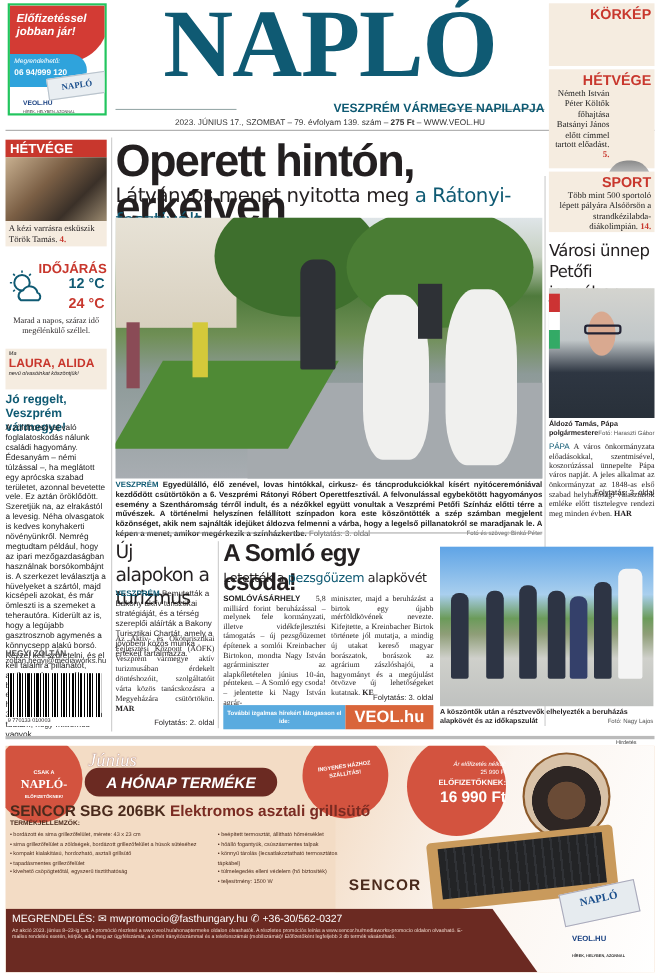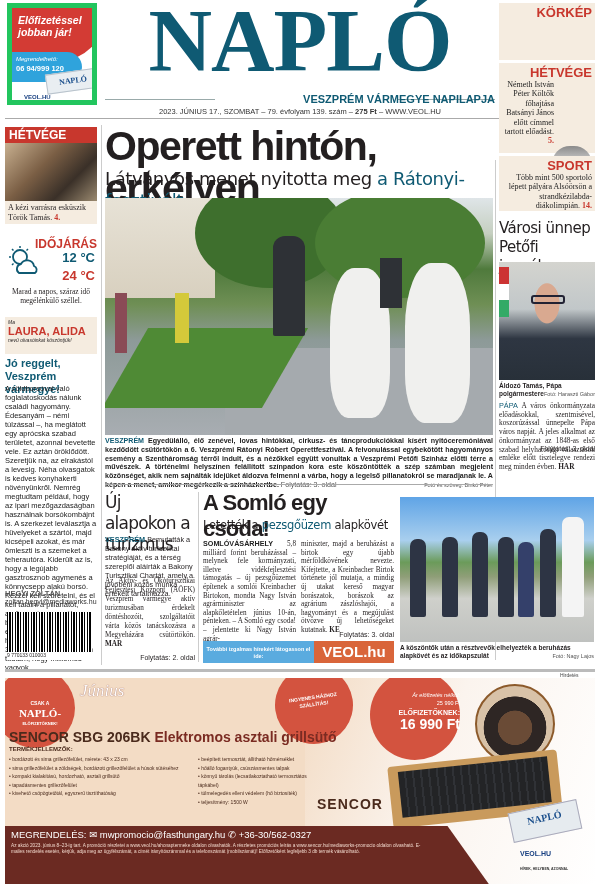--- a/index.html
+++ b/index.html
@@ -2,21 +2,21 @@
 <html><head>
 <meta charset="utf-8">
 <style>
 *{box-sizing:border-box;margin:0;padding:0}
 html,body{width:600px;height:889px;background:#fff;overflow:hidden}
 body{position:relative;font-family:"Liberation Serif",serif;color:#231f20}
 .abs{position:absolute}
 .teal{color:#0f5a73}
 
 
-#subad{left:7px;top:3px;width:90px;height:102px;border:5px solid #22c55e;background:#fff;overflow:hidden}
+#subad{left:7px;top:3px;width:90px;height:102px;border:2px solid #22c55e;background:#fff;overflow:hidden}
 #subad .redblob{position:absolute;left:0;top:0;width:90px;height:52px;background:#d33b34;border-radius:0 0 40px 0}
 #subad .blueblob{position:absolute;left:0;top:44px;width:70px;height:30px;background:#2fa3dc;border-radius:0 22px 22px 0}
 #subad .h{position:absolute;left:6px;top:6px;color:#fff;font:italic bold 10.5px "Liberation Sans",sans-serif;line-height:12px}
 #subad .s1{position:absolute;left:4px;top:48px;color:#fff;font:italic 6px "Liberation Sans",sans-serif}
 #subad .s2{position:absolute;left:4px;top:56px;color:#fff;font:bold 7.5px "Liberation Sans",sans-serif}
 #subad .paper{position:absolute;left:34px;top:63px;width:54px;height:20px;background:#e9eef2;border:1px solid #b9c3cc;transform:rotate(-8deg);font:bold 8px "Liberation Serif",serif;color:#1b4f8c;text-align:center;line-height:18px}
 #subad .veol{position:absolute;left:12px;top:86px;font:bold 6px "Liberation Sans",sans-serif;color:#173f80}
 #subad .veol2{position:absolute;left:12px;top:95px;font:3.5px "Liberation Sans",sans-serif;color:#333}
 
 
@@ -288,20 +288,21 @@
 <div id="hirdetes" class="abs">Hirdetés</div>
 
 <div id="ad" class="abs">
   <div class="grad"></div>
   <div class="csaka">
     <div class="a">CSAK A</div>
     <div class="b">NAPLÓ-</div>
     <div class="c">ELŐFIZETŐKNEK!</div>
   </div>
   <div class="month">Június</div>
+  <div class="banner">A HÓNAP TERMÉKE</div>
   <div class="ship">INGYENES HÁZHOZ SZÁLLÍTÁS!</div>
   <div class="price">
     <div class="a">Ár előfizetés nélkül:</div>
     <div class="b">25 990 Ft</div>
     <div class="c">ELŐFIZETŐKNEK:</div>
     <div class="d">16 990 Ft</div>
   </div>
   <div class="grillimg"></div>
   <div class="grill">
       <div class="plate"></div>

